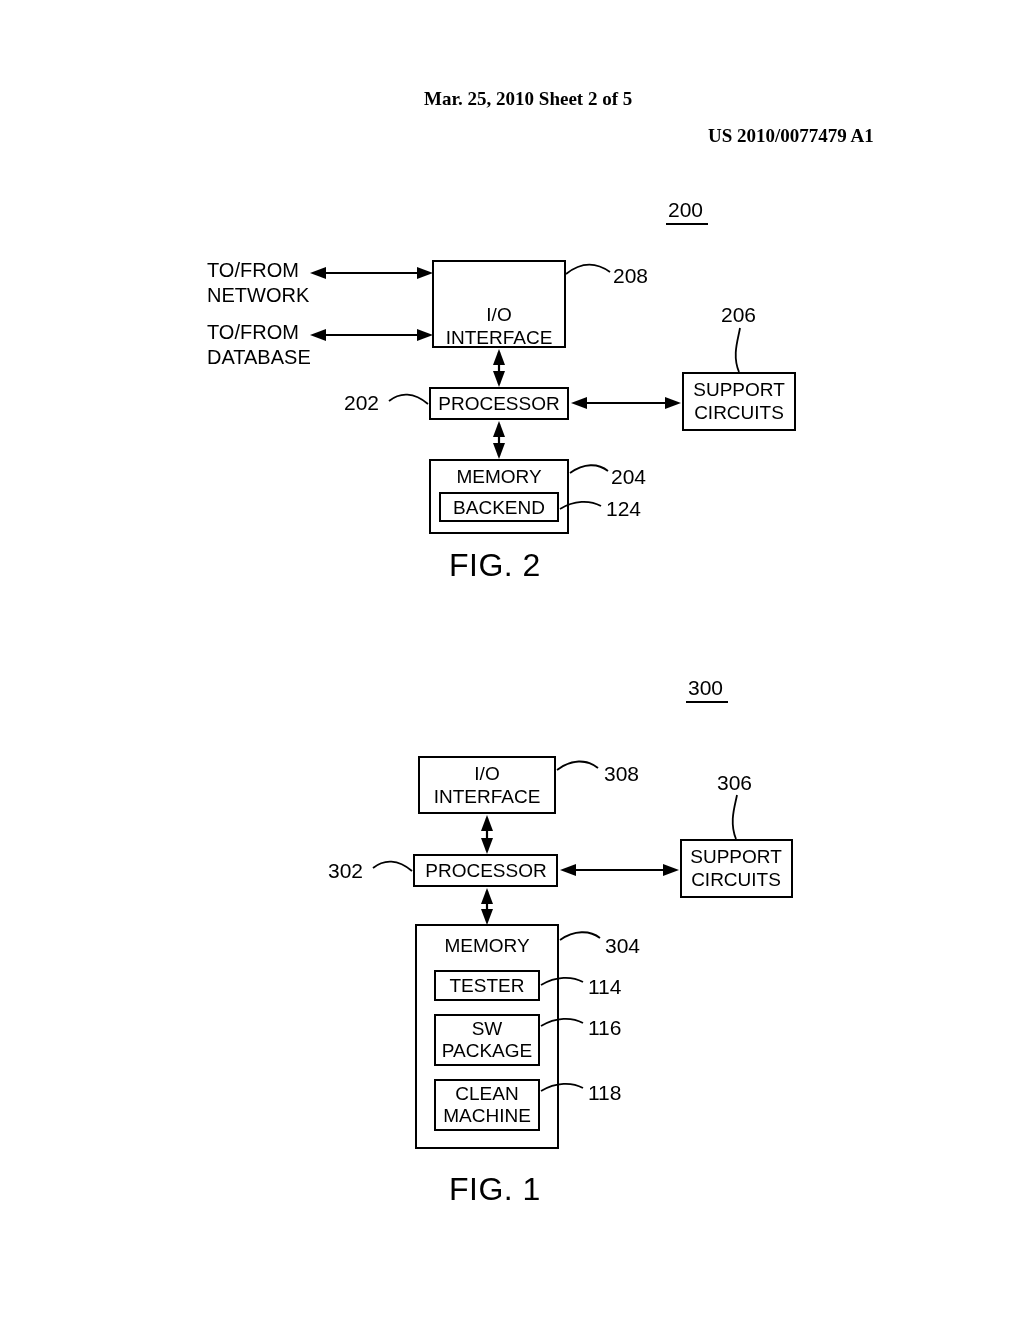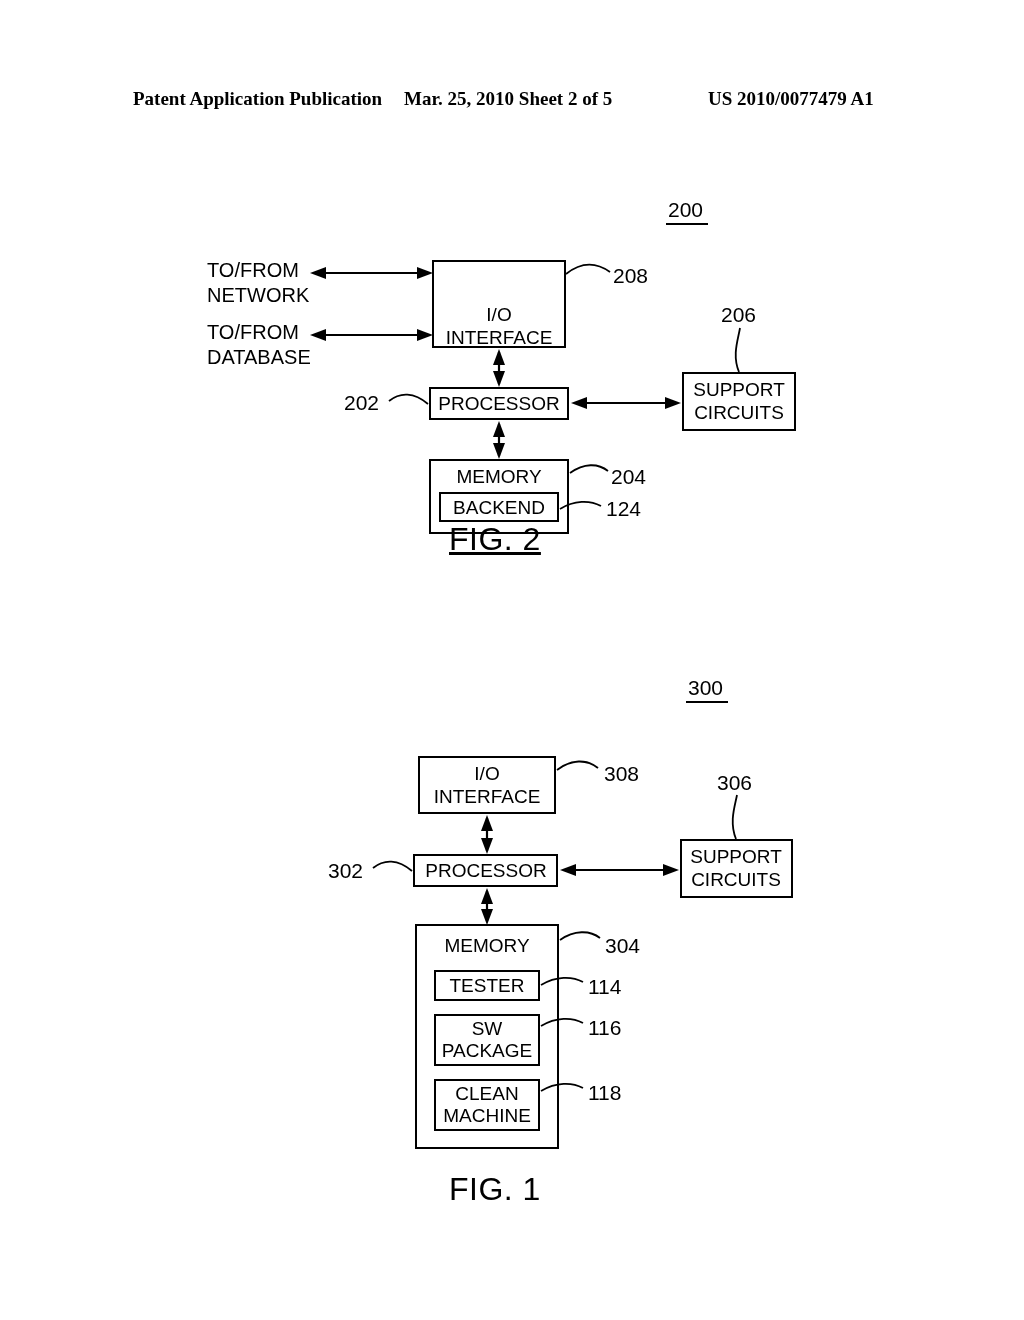--- a/index.html
+++ b/index.html
@@ -34,40 +34,40 @@
     font-weight: bold;
     font-size: 19px;
     letter-spacing: 0px;
   }
   .header .hd {
     position: absolute;
     white-space: nowrap;
     top: 0;
   }
   .hd-pub   { left: 133px; }
-  .hd-date  { left: 404px; text-align: center; }
-  .hd-num   { left: 708px; }
+  .hd-date  { left: 424px; text-align: center; }
+  .hd-num   { left: 708px; margin-top: 37px; }
 
   
   .figsvg {
     position: absolute;
     left: 0;
     top: 0;
     width: 1024px;
     height: 1320px;
     pointer-events: none;
   }
   .fig-caption {
     position: absolute;
     font-family: "Liberation Sans", sans-serif;
     font-size: 32px;
     letter-spacing: 0.5px;
     white-space: nowrap;
   }
-  .cap-fig2 { left: 449px; top: 521px; text-decoration: underline; }
+  .cap-fig2 { left: 449px; top: 547px; }
   .cap-fig3 { left: 449px; top: 1171px; }
 
   
   svg text {
     font-family: "Liberation Sans", sans-serif;
     fill: #000000;
   }
   .t-box  { font-size: 19px; }
   .t-side { font-size: 20px; }
   .t-ref  { font-size: 21px; }
@@ -91,21 +91,20 @@
     stroke-width: 1.8;
     fill: none;
   }
 </style>
 </head>
 <body>
 
 <div id="page">
 
   <div class="header">
-    <span class="hd hd-pub">Patent Application Publication</span>
     <span class="hd hd-date">Mar. 25, 2010  Sheet 2 of 5</span>
     <span class="hd hd-num">US 2010/0077479 A1</span>
   </div>
 
   <svg class="figsvg" viewBox="0 0 1024 1320" xmlns="http://www.w3.org/2000/svg">
 
     <text class="t-ref" x="668" y="217">200</text>
     <line class="leader" x1="666" y1="224" x2="708" y2="224"></line>
 
     <text class="t-side" x="207" y="277">TO/FROM</text>

